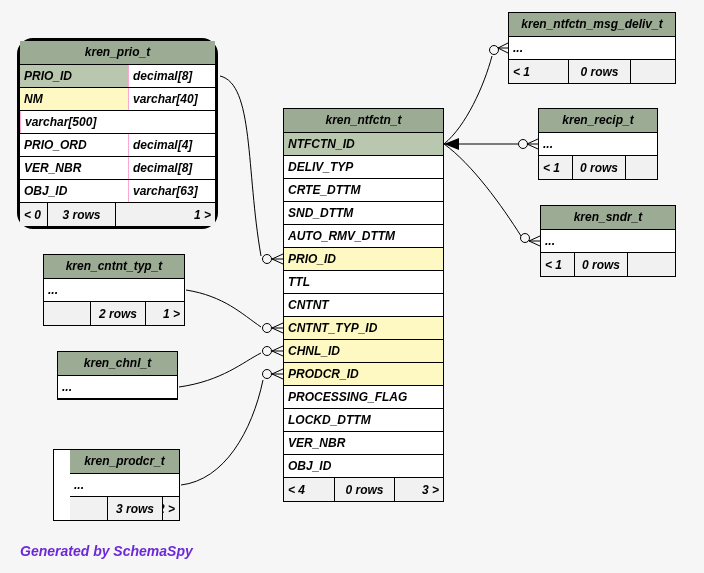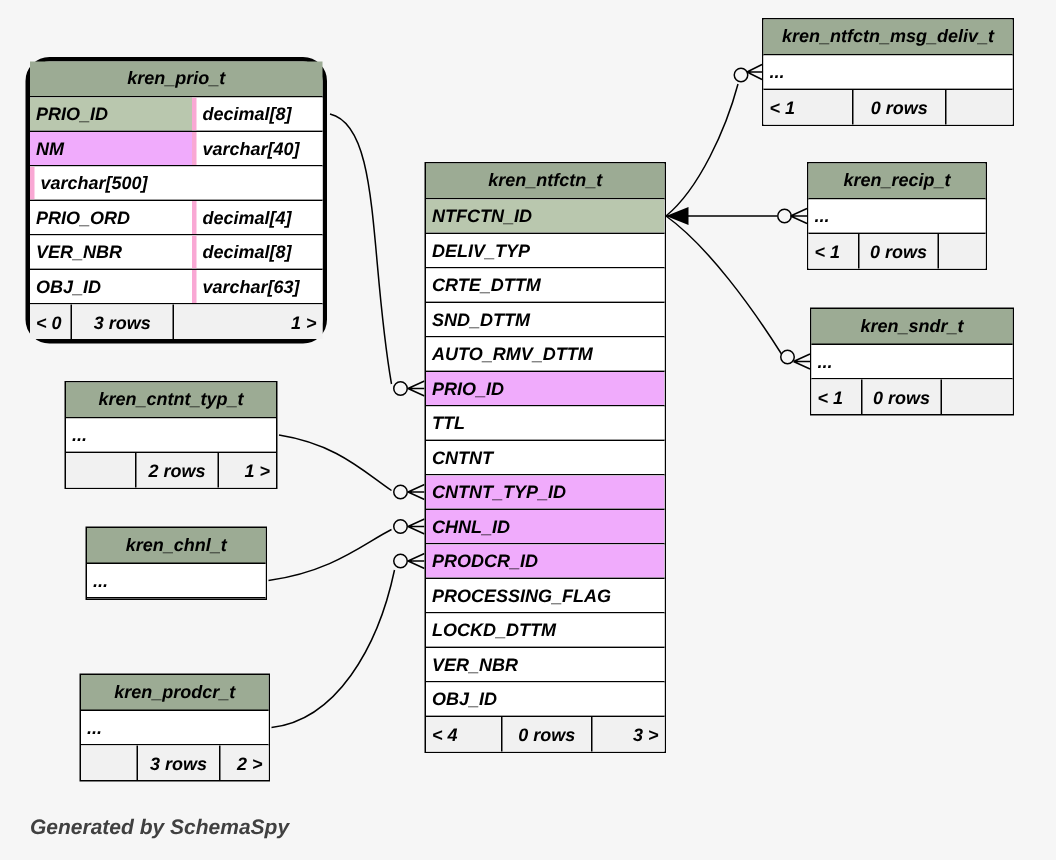--- a/index.html
+++ b/index.html
@@ -40,44 +40,44 @@
     border-bottom:1px solid #000;
     display:flex; align-items:stretch;
     background:#fff;
     overflow:hidden;
   }
   .r .c {
     flex:1; display:flex; align-items:center;
     padding:0 4px; white-space:nowrap; overflow:hidden;
   }
   .r .c.namec { flex:0 0 100px; }
-  .r .c.typec { border-left:3px solid #f9a8d4; flex:1; background:#fff; }
+  .r .c.typec { border-left:1px solid #f9a8d4; flex:1; background:#fff; }
   .r.pk  .c.colored { background:#b9c7ae; }
-  .r.idx .c.colored { background:#f0abfc; }
+  .r.idx .c.colored { background:#fef9c3; }
   .r.norm .c.colored { background:#fff; }
 
   .ftr {
     height:23px; box-sizing:border-box;
     display:flex; align-items:stretch;
     background:#f1f1f1;
   }
   .ftr .fc {
     box-sizing:border-box;
     display:flex; align-items:center;
     padding:0 4px; white-space:nowrap; overflow:hidden;
     background:#f1f1f1;
   }
   .ftr .fc + .fc { border-left:1px solid #000; }
   .ftr .fc.mid { justify-content:center; }
   .ftr .fc.right { justify-content:flex-end; }
   .ftr .fc.grow { flex:1; }
 
   .gen-note {
     position:absolute; left:20px; top:543px; z-index:2;
-    font-style:italic; font-weight:bold; font-size:14px; color:#404040;
+    font-style:italic; font-weight:bold; font-size:14px; color:#6d28d9;
   }
 </style>
 </head>
 <body>
 
 <div class="canvas">
 
   <svg class="rel-layer" width="704" height="573" viewBox="0 0 704 573">
     <g stroke="#000" stroke-width="1" fill="none">
 
@@ -261,21 +261,21 @@
     </div>
   </div>
 
   <div class="tbl" style="left:57px; top:351px; width:121px;font-style:italic;">
     <div class="hdr">kren_chnl_t</div>
     <div class="r norm">
         <div class="c colored">...</div>
       </div>
   </div>
 
-  <div class="tbl" style="left:53px; top:449px; width:127px;">
+  <div class="tbl" style="left:53px; top:449px; width:127px;padding-left:16px;">
     <div class="hdr">kren_prodcr_t</div>
     <div class="r norm">
         <div class="c colored">...</div>
       </div>
     <div class="ftr">
       <div class="fc" style="flex:0 0 37px"></div>
       <div class="fc mid" style="flex:0 0 55px">3 rows</div>
       <div class="fc right grow">2 &gt;</div>
     </div>
   </div>

